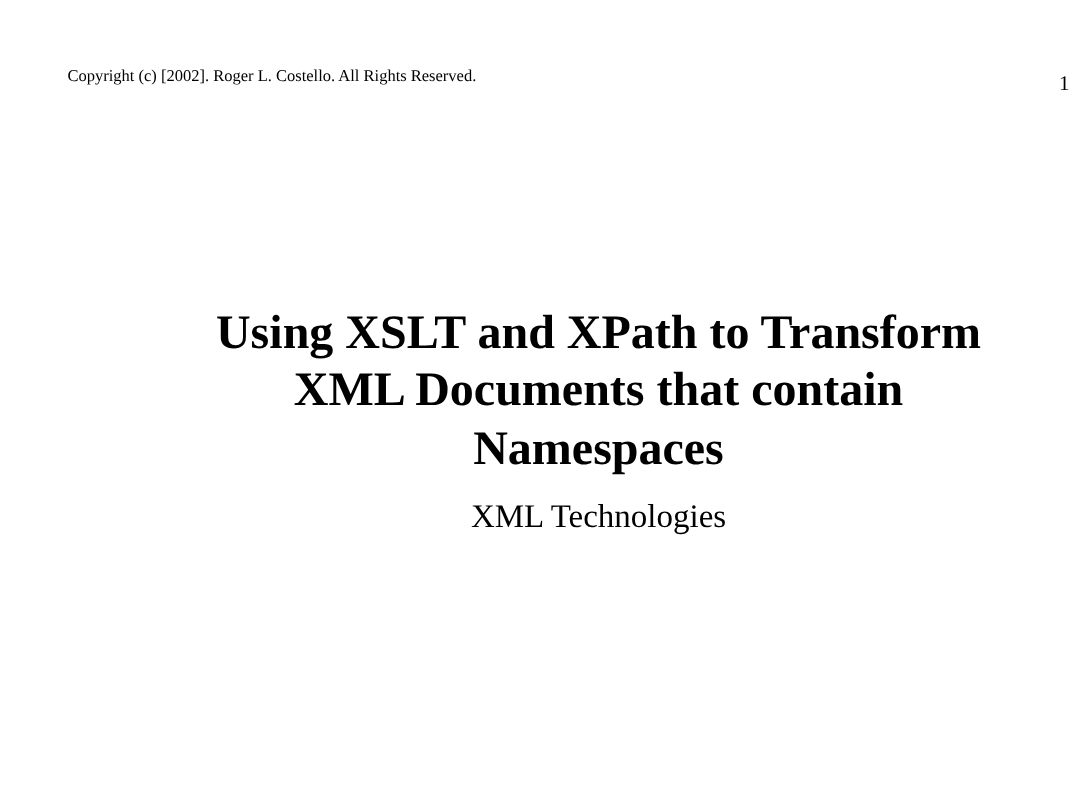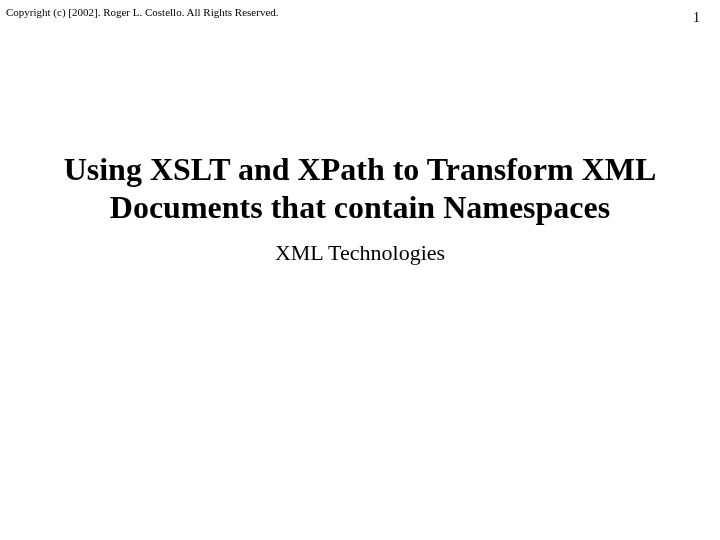--- a/index.html
+++ b/index.html
@@ -1,16 +1,16 @@
 <!DOCTYPE html>
 <html><head>
   <meta charset="utf-8">
   <style>
     * {
-      margin: 0;
+      margin: 13px;
       padding: 0;
       box-sizing: border-box;
     }
     body {
       width: 720px;
       height: 540px;
       background: #ffffff;
       font-family: "Times New Roman", Times, serif;
       color: #000000;
       position: relative;

